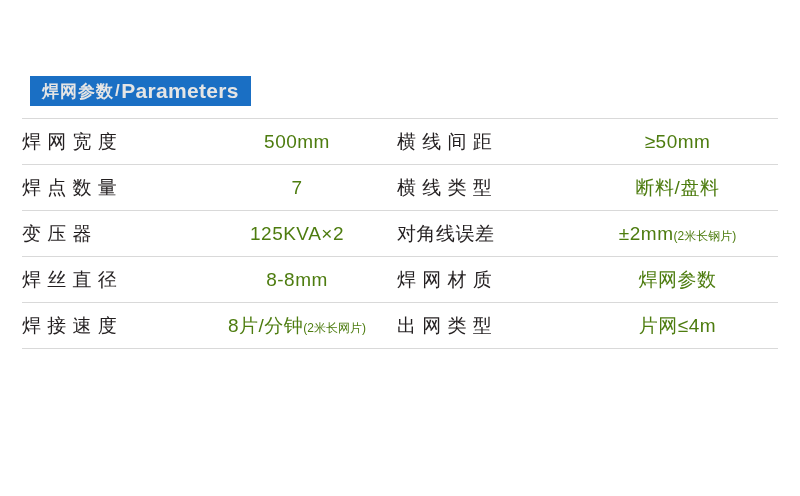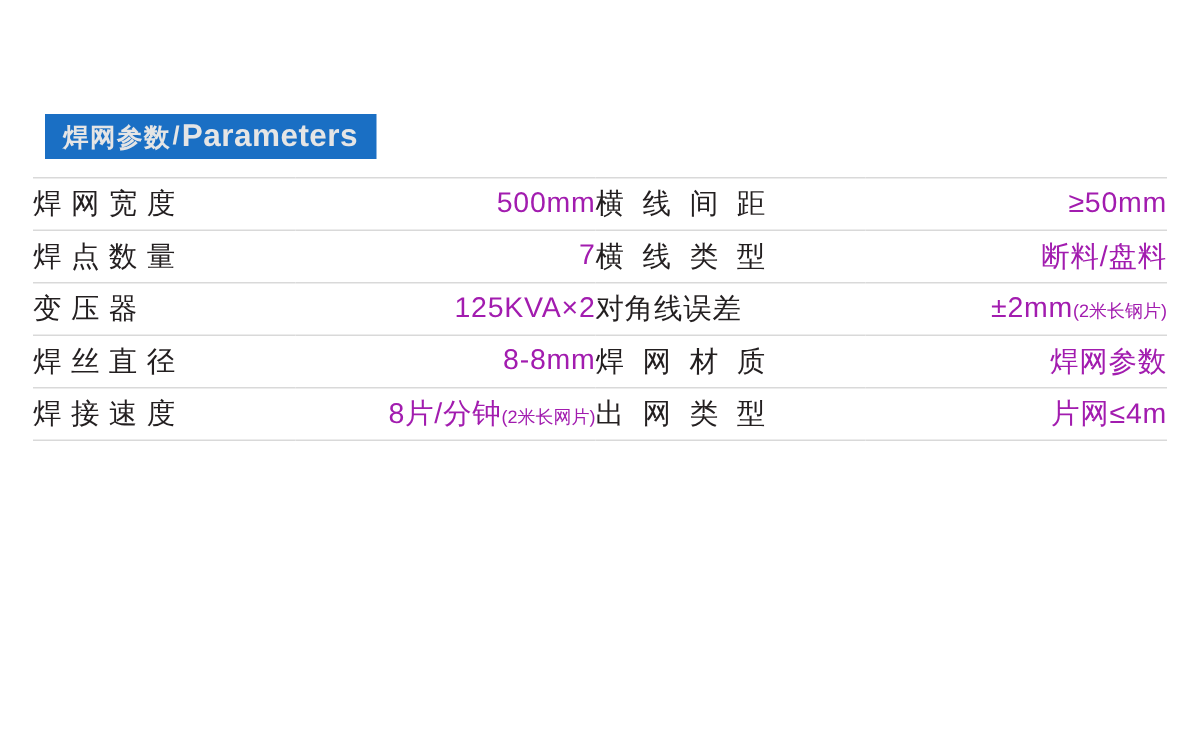--- a/index.html
+++ b/index.html
@@ -48,51 +48,51 @@
     letter-spacing: 0.3px;
   }
   .table {
     position: absolute;
     left: 22px;
     top: 118px;
     width: 756px;
     border-collapse: collapse;
   }
   .table tr {
-    height: 35px;
+    height: 46px;
   }
   .table td {
     border-bottom: 1px solid #d9d9d9;
     padding: 0;
     vertical-align: middle;
   }
   .table tr:first-child td {
     border-top: 1px solid #d9d9d9;
   }
   .lbl {
     font-size: 19px;
     color: #231f20;
     letter-spacing: 0.5px;
     padding-left: 14px;
     white-space: nowrap;
   }
   .val {
     font-size: 19px;
-    color: #a21caf;
+    color: #4d7c0f;
     letter-spacing: 0.5px;
-    text-align: right;
+    text-align: center;
     white-space: nowrap;
   }
   .val .note {
     font-size: 12px;
     letter-spacing: 0;
   }
   .col-l1 { width: 175px; }
   .col-v1 { width: 200px; }
-  .col-l2 { width: 180px; font-family: Liberation Mono, monospace; }
+  .col-l2 { width: 180px; }
   .col-v2 { width: 201px; }
 </style>
 </head>
 <body>
 
 <div class="page">
 
   <div class="title-bar">
     <span class="cn">焊网参数</span>
     <span class="sep">/</span>

